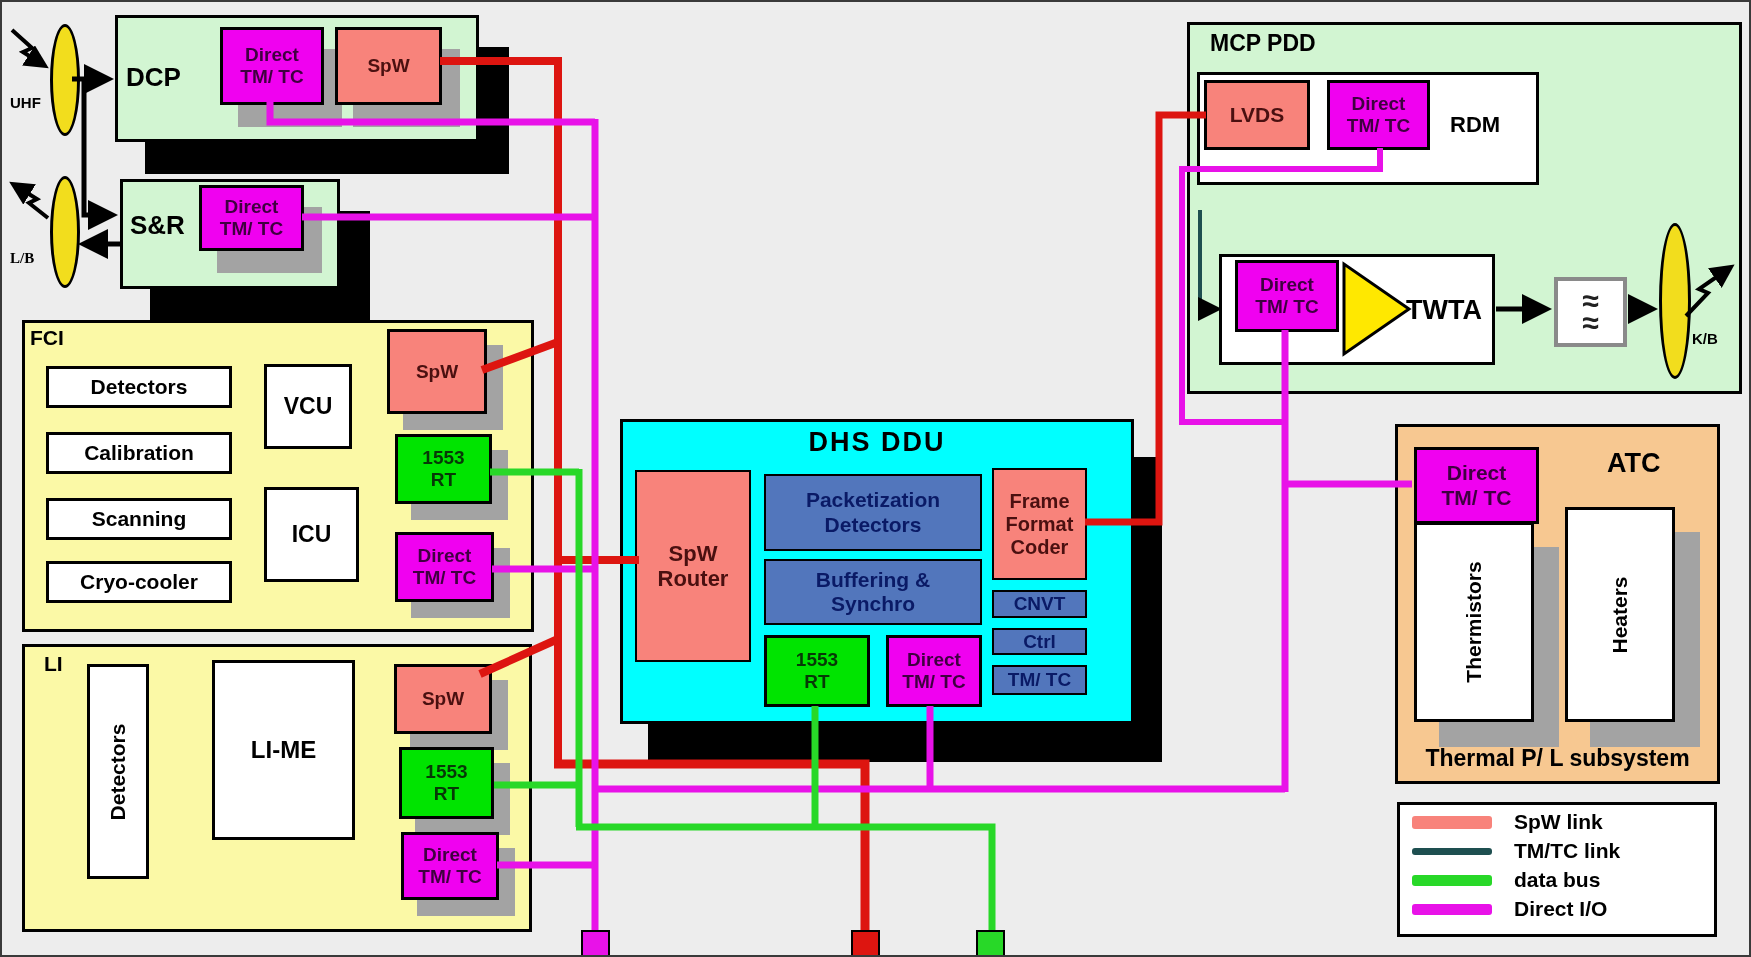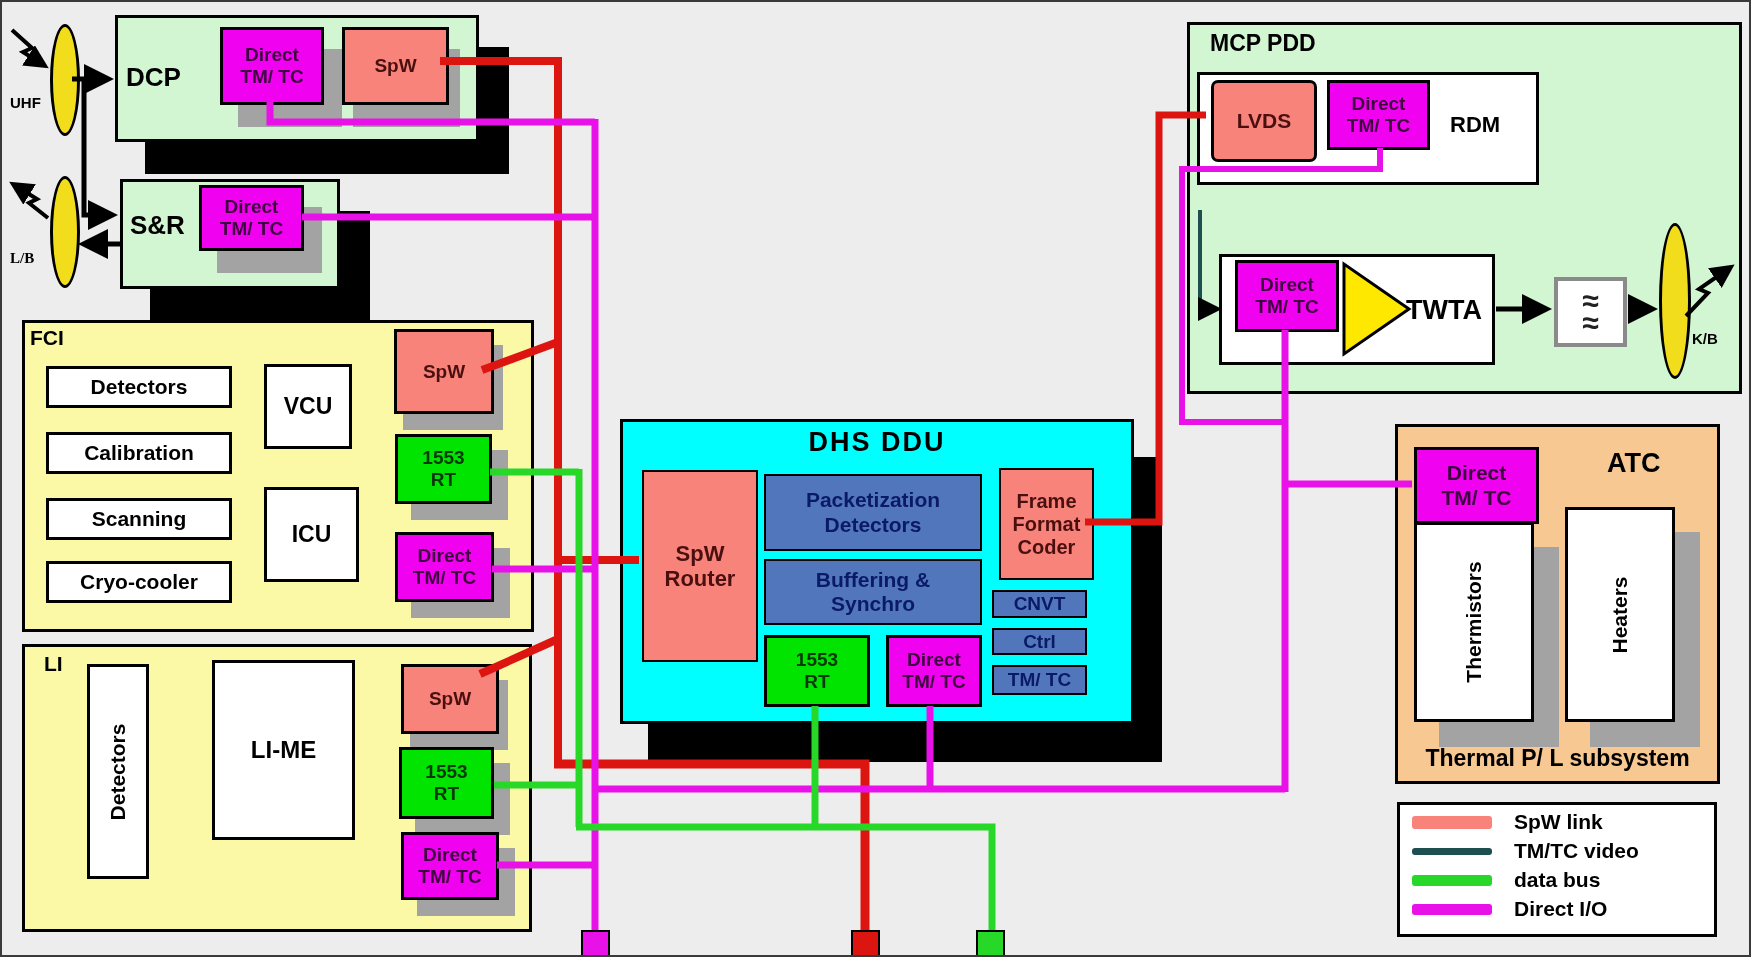--- a/index.html
+++ b/index.html
@@ -15,21 +15,21 @@
     position:absolute;box-sizing:border-box;border:3px solid #000;
     display:flex;align-items:center;justify-content:center;text-align:center;
     white-space:pre-line;font-size:19px;line-height:1.15;
   }
   .chip.b2{border-width:2px;}
   .fill-green-l{background:#d2f5d2;}
   .fill-yellow{background:#fbf9a6;}
   .fill-cyan{background:#00ffff;}
   .fill-orange{background:#f7c891;}
   .fill-white{background:#ffffff;}
-  .fill-salmon{background:#f8837b;color:#4a1010;margin-left:7px;}
+  .fill-salmon{background:#f8837b;color:#4a1010;}
   .fill-mag{background:#f001f0;color:#3f0040;}
   .fill-grn{background:#00e400;color:#073807;}
   .fill-blue{background:#5276bc;color:#0a1a66;}
   .lbl{position:absolute;white-space:nowrap;}
   .vtxt{position:absolute;display:block;}
   .vtxt>span{
     position:absolute;left:50%;top:50%;
     transform:translate(-50%,-50%) rotate(-90deg);
     white-space:nowrap;font-size:21px;
   }
@@ -136,21 +136,21 @@
 TM/ TC</div>
   <div class="chip fill-salmon b2" style="left:990px;top:466px;width:95px;height:112px;font-size:20px;">Frame
 Format
 Coder</div>
   <div class="chip fill-blue b2" style="left:990px;top:588px;width:95px;height:28px;font-size:19px;">CNVT</div>
   <div class="chip fill-blue b2" style="left:990px;top:626px;width:95px;height:27px;font-size:19px;">Ctrl</div>
   <div class="chip fill-blue b2" style="left:990px;top:663px;width:95px;height:30px;font-size:19px;">TM/ TC</div>
 
   <div class="lbl" style="left:1208px;top:28px;font-size:23px;">MCP PDD</div>
   <div class="blk fill-white" style="left:1195px;top:70px;width:342px;height:113px;"></div>
-  <div class="chip fill-salmon" style="left:1202px;top:78px;width:106px;height:82px;font-size:21px;border-radius:7px;">LVDS</div>
+  <div class="chip fill-salmon" style="left:1202px;top:78px;width:106px;height:70px;font-size:21px;">LVDS</div>
   <div class="chip fill-mag" style="left:1325px;top:78px;width:103px;height:70px;">Direct
 TM/ TC</div>
   <div class="lbl" style="left:1448px;top:110px;font-size:22px;">RDM</div>
   <div class="blk fill-white" style="left:1217px;top:252px;width:276px;height:111px;"></div>
   <div class="chip fill-mag" style="left:1233px;top:258px;width:104px;height:72px;">Direct
 TM/ TC</div>
   <div class="lbl" style="left:1404px;top:293px;font-size:27px;">TWTA</div>
   <div class="blk fill-white filterbox" style="left:1552px;top:275px;width:73px;height:70px;">≈
 ≈</div>
 
@@ -164,21 +164,21 @@
       <span>Heaters</span>
     </div>
   <div class="lbl" style="left:1393px;top:743px;width:325px;text-align:center;font-size:23px;">Thermal P/ L subsystem</div>
 
   <div class="legend-row" style="top:806px;">
     <span class="legend-swatch" style="background: rgb(248, 131, 123); height: 13px;"></span>
     <span class="legend-label">SpW link</span>
   </div>
   <div class="legend-row" style="top:835px;">
     <span class="legend-swatch" style="background: rgb(30, 79, 80); height: 7px;"></span>
-    <span class="legend-label">TM/TC video</span>
+    <span class="legend-label">TM/TC link</span>
   </div>
   <div class="legend-row" style="top:864px;">
     <span class="legend-swatch" style="background: rgb(40, 216, 40); height: 11px;"></span>
     <span class="legend-label">data bus</span>
   </div>
   <div class="legend-row" style="top:893px;">
     <span class="legend-swatch" style="background: rgb(232, 18, 232); height: 11px;"></span>
     <span class="legend-label">Direct I/O</span>
   </div>
 

